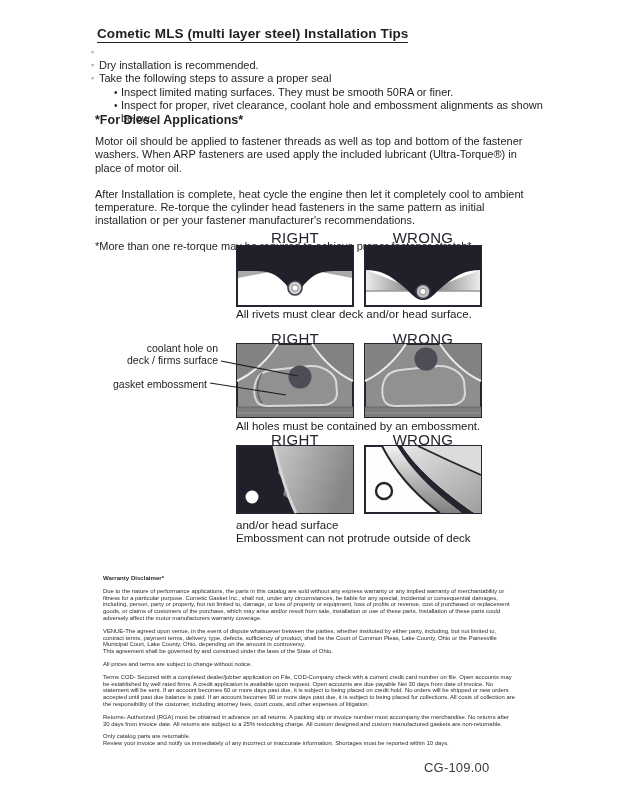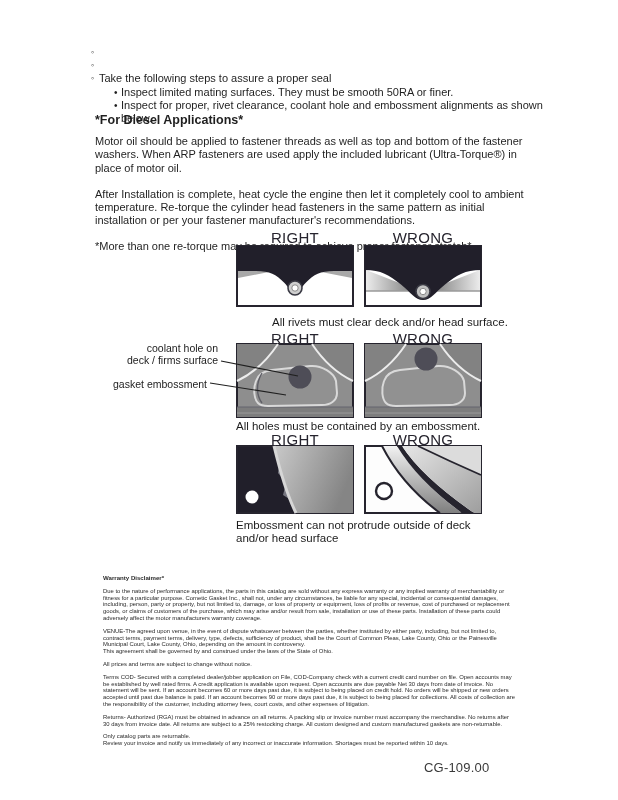--- a/index.html
+++ b/index.html
@@ -26,27 +26,31 @@
   .fineprint p{margin:0 0 6px 0;}
   .fineprint p.tight{margin:0;}
   .pagecode{font-size:13px;color:#3a3a3a;letter-spacing:0.2px;}
   svg{display:block;}
 </style>
 </head>
 <body>
 
 <div class="page">
 
+  <div class="abs" style="left:97px;top:24px;">
+    <span class="title">Cometic MLS (multi layer steel) Installation Tips</span>
+  </div>
 
   <div class="abs bullets" style="left:91px;top:46px;width:470px;">
     <div class="brow">
       <span class="bmark">◦</span>
     </div>
     <div class="brow">
       <span class="bmark">◦</span>
+      <span>Dry installation is recommended.</span>
     </div>
     <div class="brow">
       <span class="bmark">◦</span>
       <span>Take the following steps to assure a proper seal</span>
     </div>
     <div class="srow">
       <span class="smark">•</span>
       <span>Inspect limited mating surfaces.  They must be smooth 50RA or finer.</span>
     </div>
     <div class="srow">
@@ -88,21 +92,21 @@
     <rect x="1" y="1" width="116" height="60" fill="#ffffff" stroke="#26242e" stroke-width="2"></rect>
     <polygon points="2,25 56,46 2,46" fill="url(#gw1L)"></polygon>
     <polygon points="116,25 62,46 116,46" fill="url(#gw1R)"></polygon>
     <rect x="2" y="46" width="114" height="14" fill="#ffffff"></rect>
     <line x1="2" y1="46" x2="116" y2="46" stroke="#9a9a9a" stroke-width="1.5"></line>
     <path d="M1,1 H117 V25 C101,25 93,30 81,39.5 C71,47.5 67,55 59,55 C51,55 47,47.5 37,39.5 C25,30 17,25 1,25 Z" fill="#211f2a"></path>
     <circle cx="59" cy="46.5" r="7" fill="#c0c0c0" stroke="#3a3a44" stroke-width="1.6"></circle>
     <circle cx="59" cy="46.5" r="3.2" fill="#ffffff" stroke="#8a8a8a" stroke-width="1"></circle>
   </svg>
 
-  <div class="abs caption" style="left:236px;top:316px;width:300px;margin-left:36px;">All rivets must clear deck and/or head surface.</div>
+  <div class="abs caption" style="left:236px;top:308px;width:300px;">All rivets must clear deck and/or head surface.</div>
 
   <div class="abs figlabel" style="left:236px;top:330px;">RIGHT</div>
   <div class="abs figlabel" style="left:364px;top:330px;">WRONG</div>
 
   <svg class="abs" style="left:236px;top:343px;" width="118" height="75" viewBox="0 0 118 75">
     <rect x="1" y="1" width="116" height="73" fill="#8e8e8e" stroke="#26242e" stroke-width="2"></rect>
     <path d="M1,1 L42,1 C32,16 18,30 1,38 Z" fill="#828282"></path>
     <path d="M42,1 C32,16 18,30 1,38" fill="none" stroke="#ececec" stroke-width="2"></path>
     <path d="M117,1 L76,1 C86,16 100,30 117,38 Z" fill="#828282"></path>
     <path d="M76,1 C86,16 100,30 117,38" fill="none" stroke="#ececec" stroke-width="2"></path>
@@ -172,22 +176,22 @@
     <path d="M18,1 L33,1 Q56,38 98,68 L76,68 Q38,40 18,1 Z" fill="url(#g3Wn)"></path>
     <path d="M18,1 Q38,40 76,68" fill="none" stroke="#26242e" stroke-width="2"></path>
     <path d="M33,1 Q54,36 98,68 L110,68 Q58,32 38,1 Z" fill="#26242e"></path>
     <path d="M38,1 Q58,32 110,68 L117,68 V30 Q85,16 54,1 Z" fill="url(#g3Wb)"></path>
     <path d="M54,1 H117 V30 Q85,16 54,1 Z" fill="#dcdcdc"></path>
     <path d="M54,1 Q85,16 117,30" fill="none" stroke="#26242e" stroke-width="1.8"></path>
     <circle cx="20" cy="46" r="8" fill="#ffffff" stroke="#26242e" stroke-width="2.4"></circle>
   </svg>
 
   <div class="abs caption" style="left:236px;top:519px;width:300px;">
+    <div>and/or head surface</div>
     <div>Embossment can not protrude outside of deck</div>
-    <div>and/or head surface</div>
   </div>
 
   <div class="abs fineprint" style="left:103px;top:575px;">
     <p class="fhead">Warranty Disclaimer*</p>
     <p>Due to the nature of performance applications, the parts in this catalog are sold without any express warranty or any implied warranty of merchantability or fitness for a particular purpose.  Cometic Gasket Inc., shall not, under any circumstances, be liable for any special, incidental or consequential damages, including, person, party or property, but not limited to, damage, or loss of property or equipment, loss of profits or revenue, cost of purchased or replacement goods, or claims of customers of the purchase, which may arise and/or result from sale, installation or use of these parts.  Installation of these parts could adversely affect the motor manufacturers warranty coverage.</p>
     <p class="tight">VENUE-The agreed upon venue, in the event of dispute whatsoever between the parties, whether instituted by either party, including, but not limited to, contract terms, payment terms, delivery, type, defects, sufficiency of product, shall be the Court of Common Pleas, Lake County, Ohio or the Painesville Municipal Court, Lake County, Ohio, depending on the amount in controversy.</p>
     <p>This agreement shall be governed by and construed under the laws of the State of Ohio.</p>
     <p>All prices and terms are subject to change without notice.</p>
     <p>Terms COD- Secured with a completed dealer/jobber application on File, COD-Company check with a current credit card number on file.  Open accounts may be established by well rated firms.  A credit application is available upon request.  Open accounts are due payable Net 30 days from date of invoice.  No statement will be sent.  If an account becomes 60 or more days past due, it is subject to being placed on credit hold.  No orders will be shipped or new orders accepted until past due balance is paid.  If an account becomes 90 or more days past due, it is subject to being placed for collections.  All costs of collection are the responsibility of the customer, including attorney fees, court costs, and other expenses of litigation.</p>
     <p>Returns- Authorized (RGA) must be obtained in advance on all returns.  A packing slip or invoice number must accompany the merchandise.  No returns after 30 days from invoice date.  All returns are subject to a 25% restocking charge.  All custom designed and custom manufactured gaskets are non-returnable.</p>

